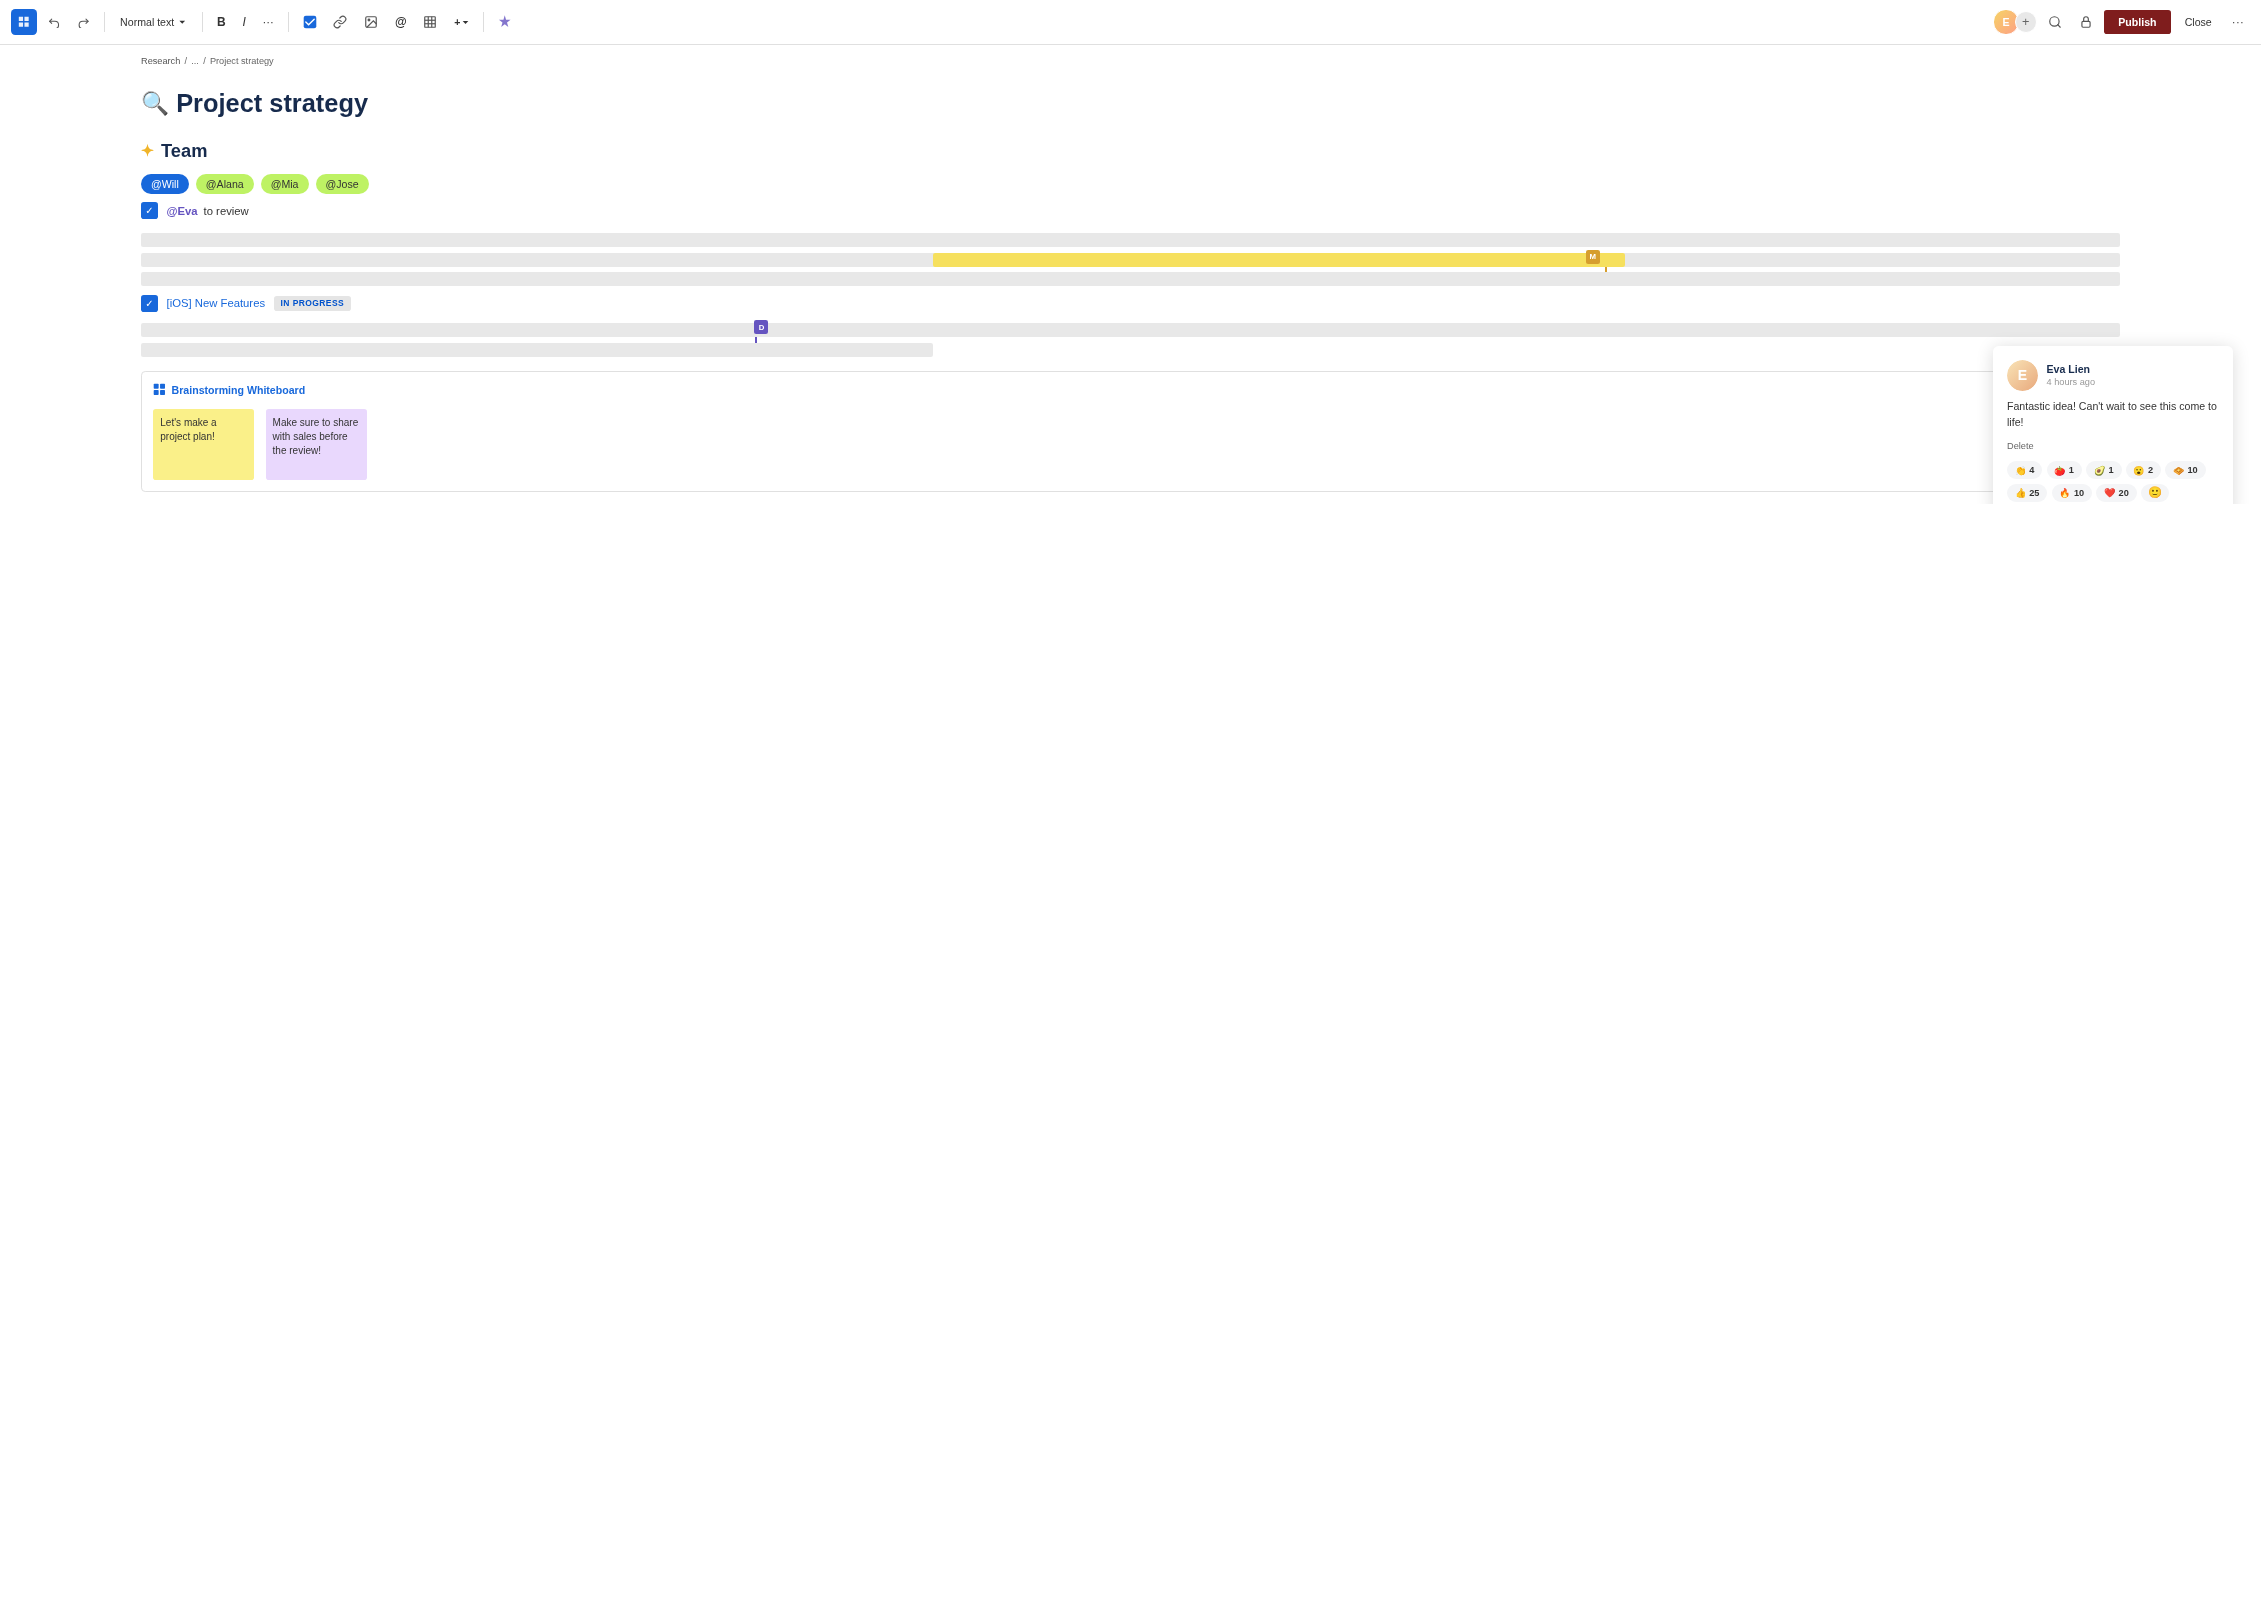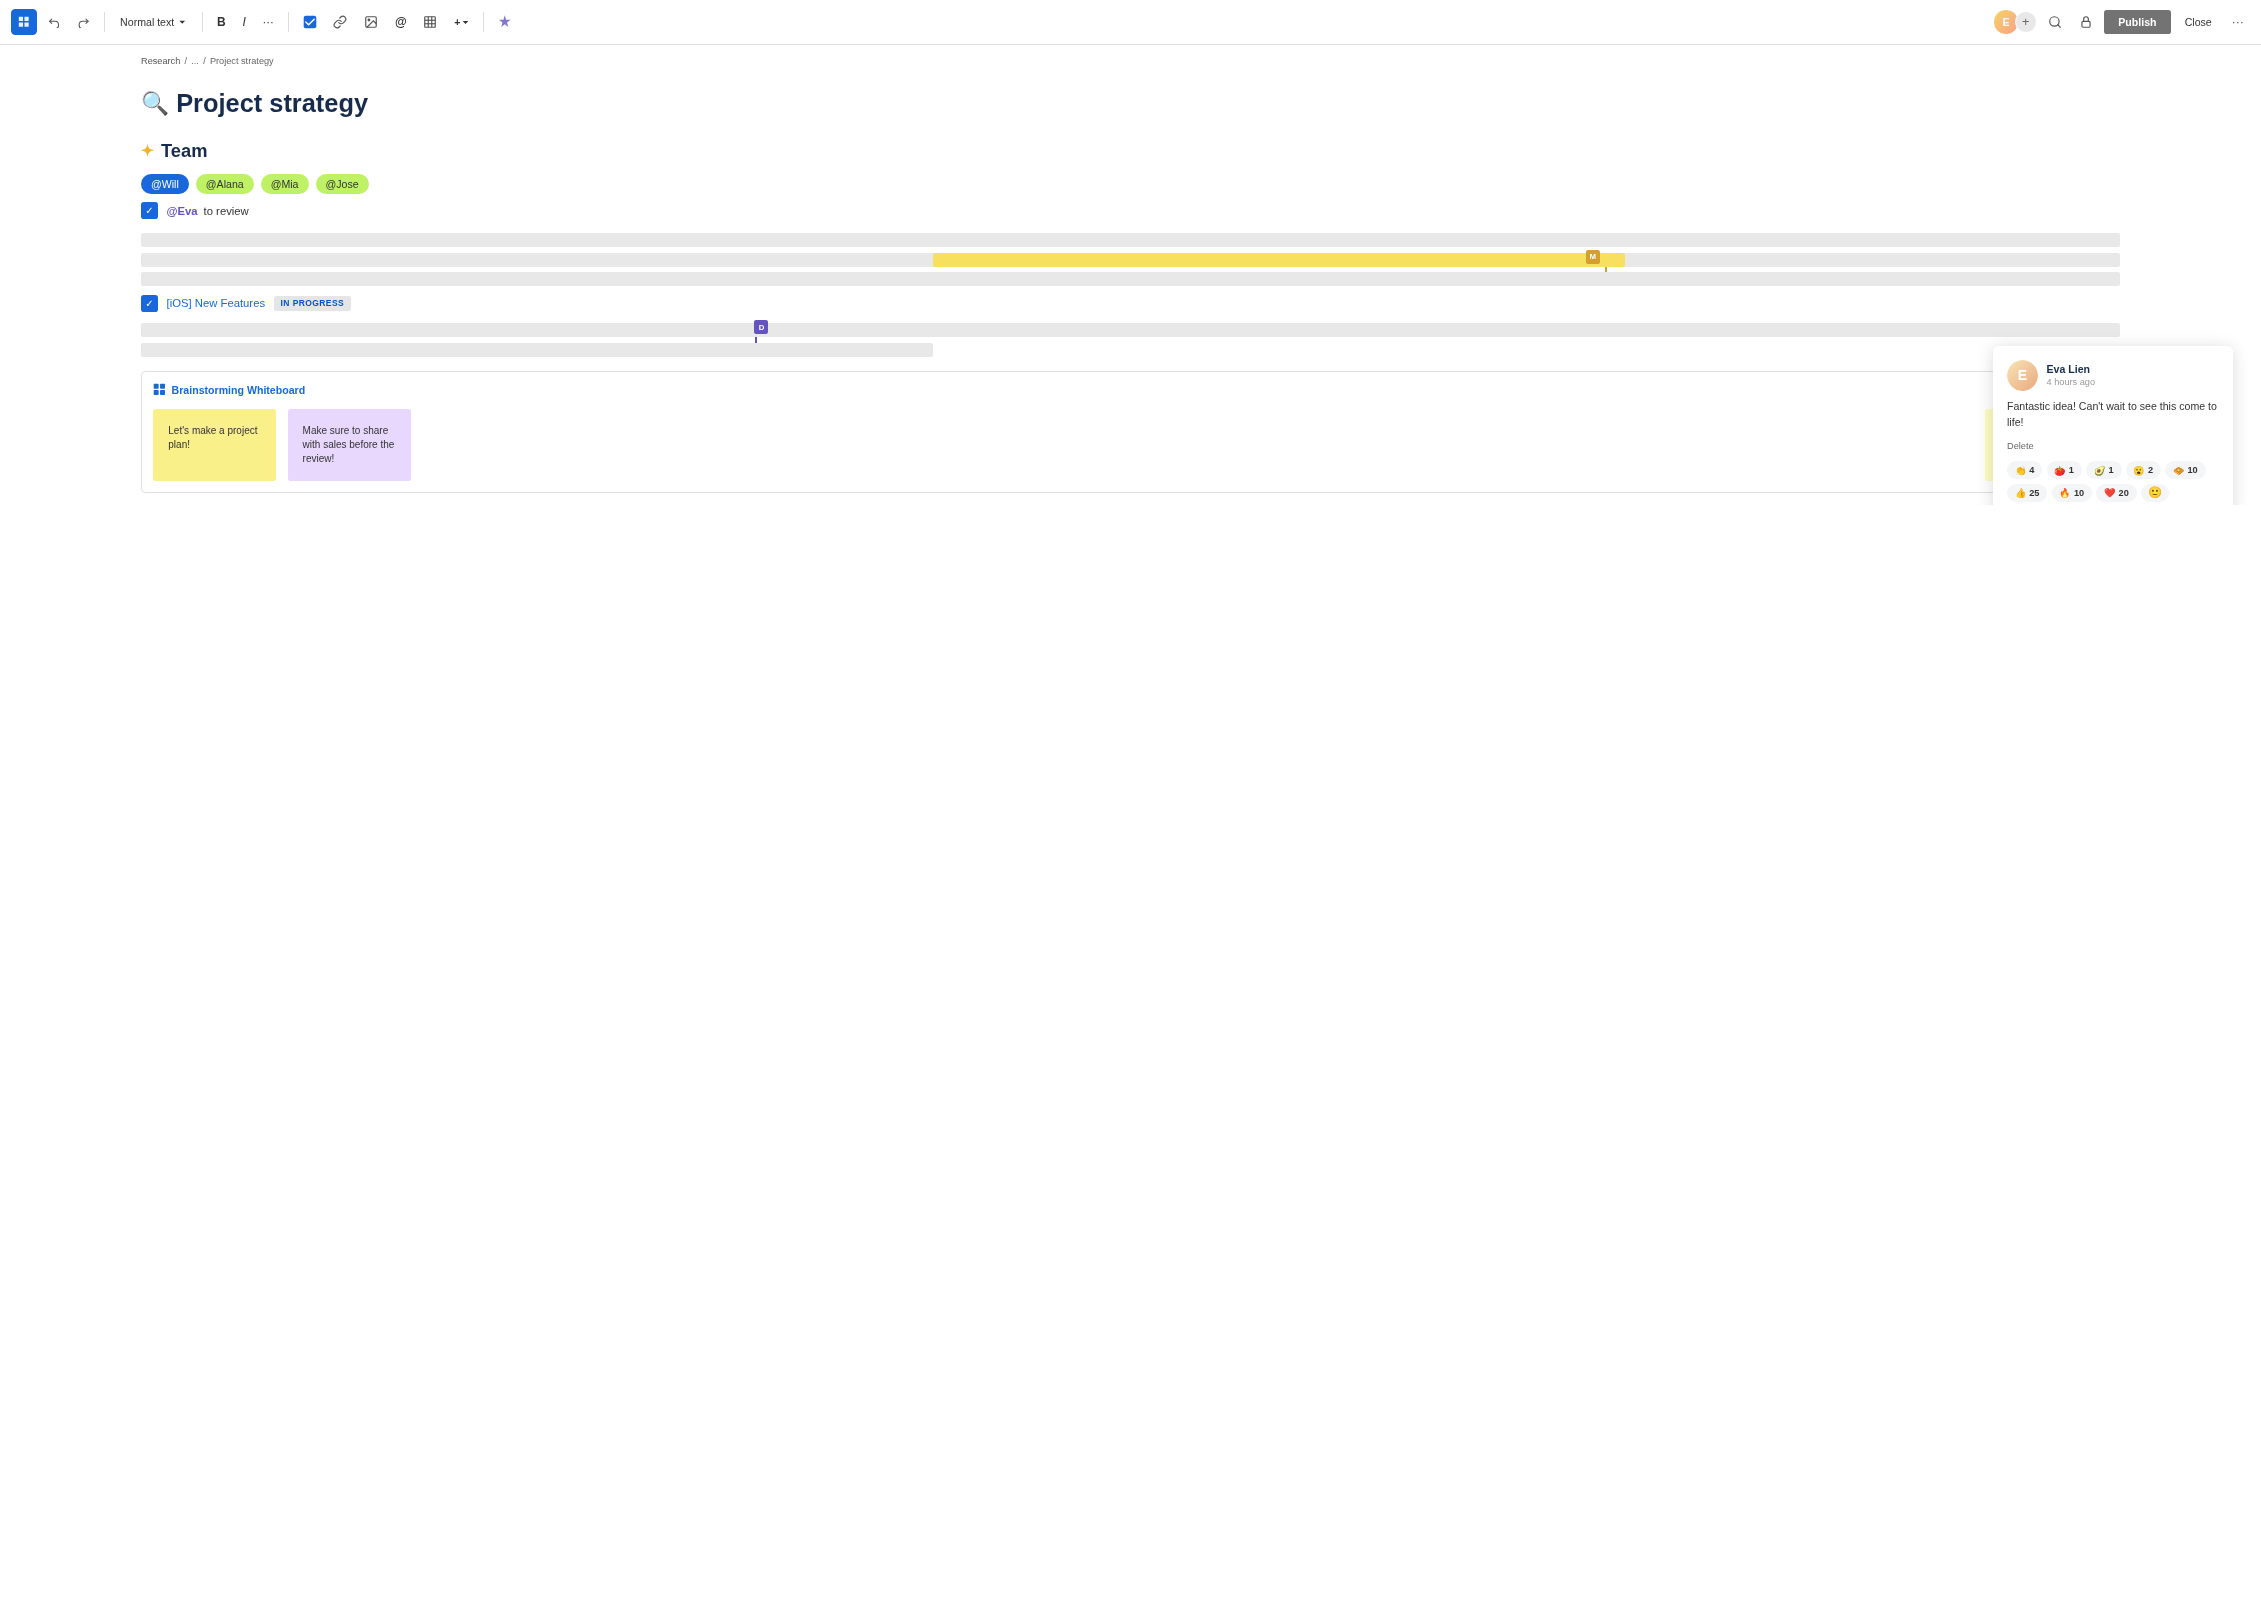--- a/index.html
+++ b/index.html
@@ -43,21 +43,21 @@
       width: 25.4px; height: 25.4px; border-radius: 50%;
       overflow: hidden; border: 1.4px solid #fff;
     }
     .avatar-add {
       width: 22.6px; height: 22.6px; border-radius: 50%;
       background: #e8e8e8; display: flex; align-items: center; justify-content: center;
       font-size: 12.7px; color: #666; cursor: pointer; border: 1.4px solid #fff;
       margin-left: -4.2px;
     }
     .publish-btn {
-      background: #737373; color: #fff; border: none; border-radius: 2.8px;
+      background: #7f1d1d; color: #fff; border: none; border-radius: 2.8px;
       padding: 5.6px 14px; font-size: 10.6px; font-weight: 600; cursor: pointer;
     }
     .close-btn {
       background: none; border: none; font-size: 10.6px; cursor: pointer; color: #333;
       padding: 5.6px 8.5px; font-weight: 500;
     }
     .more-btn {
       background: none; border: none; font-size: 12.7px; cursor: pointer; color: #555;
       padding: 4.2px 5.6px;
     }
@@ -187,22 +187,22 @@
     }
     .brainstorm-header {
       display: flex; align-items: center; gap: 5.6px;
       font-size: 10.6px; font-weight: 600; color: #1868db;
       margin-bottom: 11.3px;
     }
     .sticky-notes {
       display: flex; gap: 11.3px; flex-wrap: wrap;
     }
     .sticky {
-      width: 123px; min-height: 71px;
-      border-radius: 2.8px; padding: 15px;
+      width: 101px; min-height: 71px;
+      border-radius: 2.8px; padding: 7px;
       font-size: 10px; color: #333; line-height: 1.4;
       display: flex; align-items: flex-start;
     }
     .sticky-yellow { background: #faf089; }
     .sticky-purple { background: #e9d8fd; }
     .sticky-yellow-light { background: #fefcbf; }
 
     
     .comment-card {
       position: absolute;

